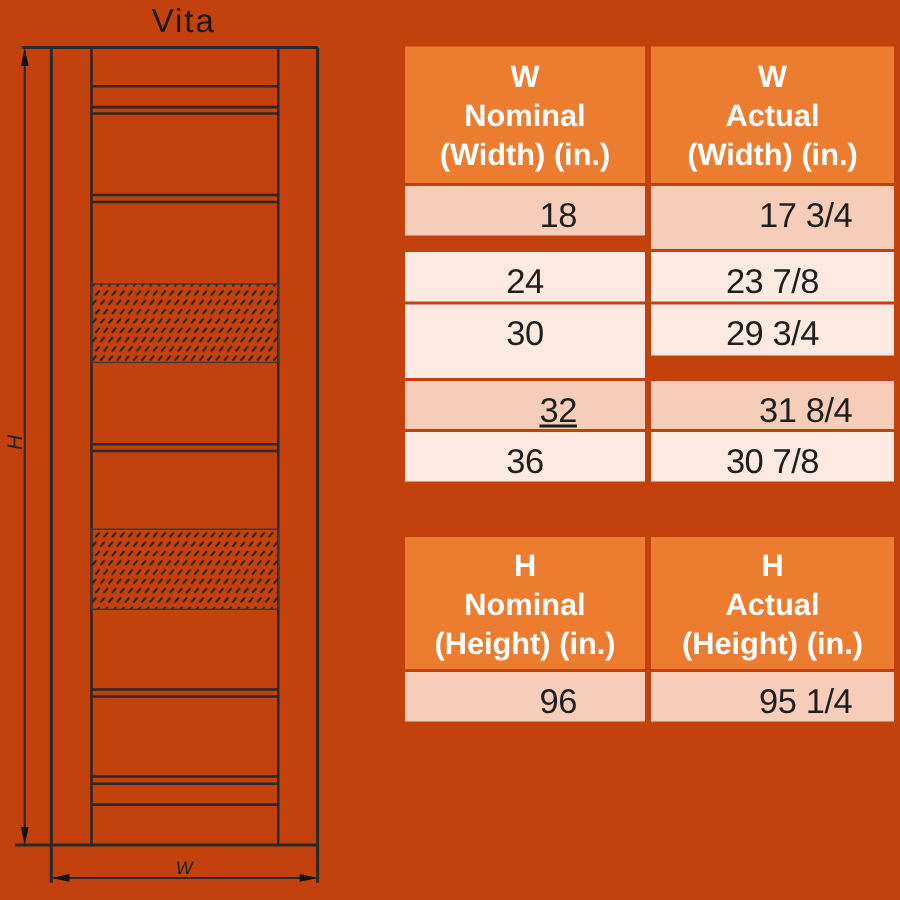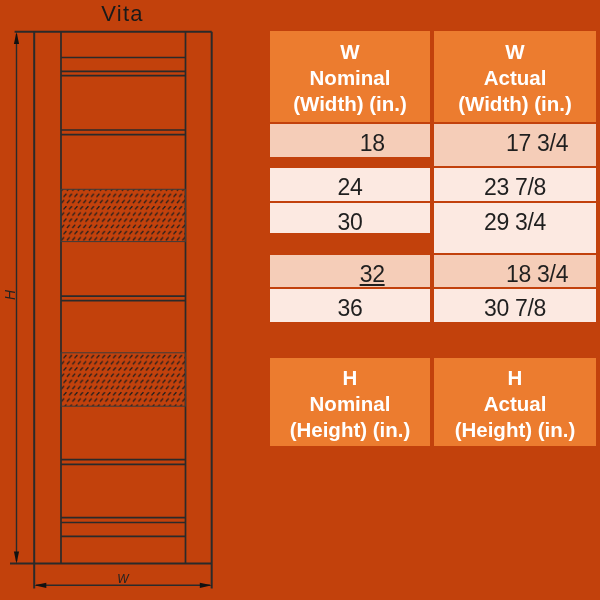--- a/index.html
+++ b/index.html
@@ -103,38 +103,42 @@
       <div class="dcell bdark c2" style="height:42px;line-height:38px;">17 3/4</div>
     </div>
 
     <div class="drow">
       <div class="dcell blight c1" style="height:32.6px;line-height:38px;">24</div>
       <div class="dcell blight c2" style="height:32.6px;line-height:38px;">23 7/8</div>
     </div>
 
 
     <div class="drow">
-      <div class="dcell blight c1" style="height:30px;line-height:38px;">30</div>
-      <div class="dcell blight c2" style="height:50px;line-height:38px;">29 3/4</div>
+      <div class="dcell blight c1" style="height:49px;line-height:38px;">30</div>
+      <div class="dcell blight c2" style="height:34px;line-height:38px;">29 3/4</div>
     </div>
 
     <div class="drow">
       <div class="dcell bdark c1" style="height:32.6px;line-height:38px;text-decoration:underline;">32</div>
-      <div class="dcell bdark c2" style="height:32.6px;line-height:38px;">18 3/4</div>
+      <div class="dcell bdark c2" style="height:32.6px;line-height:38px;">31 8/4</div>
     </div>
 
     <div class="drow">
       <div class="dcell blight c1" style="height:32.6px;line-height:38px;">36</div>
       <div class="dcell blight c2" style="height:32.6px;line-height:38px;">30 7/8</div>
     </div>
   </div>
 
   <div class="tbl" style="left:270px;top:358px;width:326px;">
 
     <div class="trow">
 
       <div class="hcell c1" style="height:88px;padding-top:7px;box-sizing:border-box;">H<br>Nominal<br>(Height) (in.)</div>
 
       <div class="hcell c2" style="height:88px;padding-top:7px;box-sizing:border-box;">H<br>Actual<br>(Height) (in.)</div>
     </div>
 
+    <div class="drow">
+      <div class="dcell bdark c1" style="height:32.5px;line-height:38px;">96</div>
+      <div class="dcell bdark c2" style="height:32.5px;line-height:38px;">95 1/4</div>
+    </div>
   </div>
 </div>
 
 </body></html>

